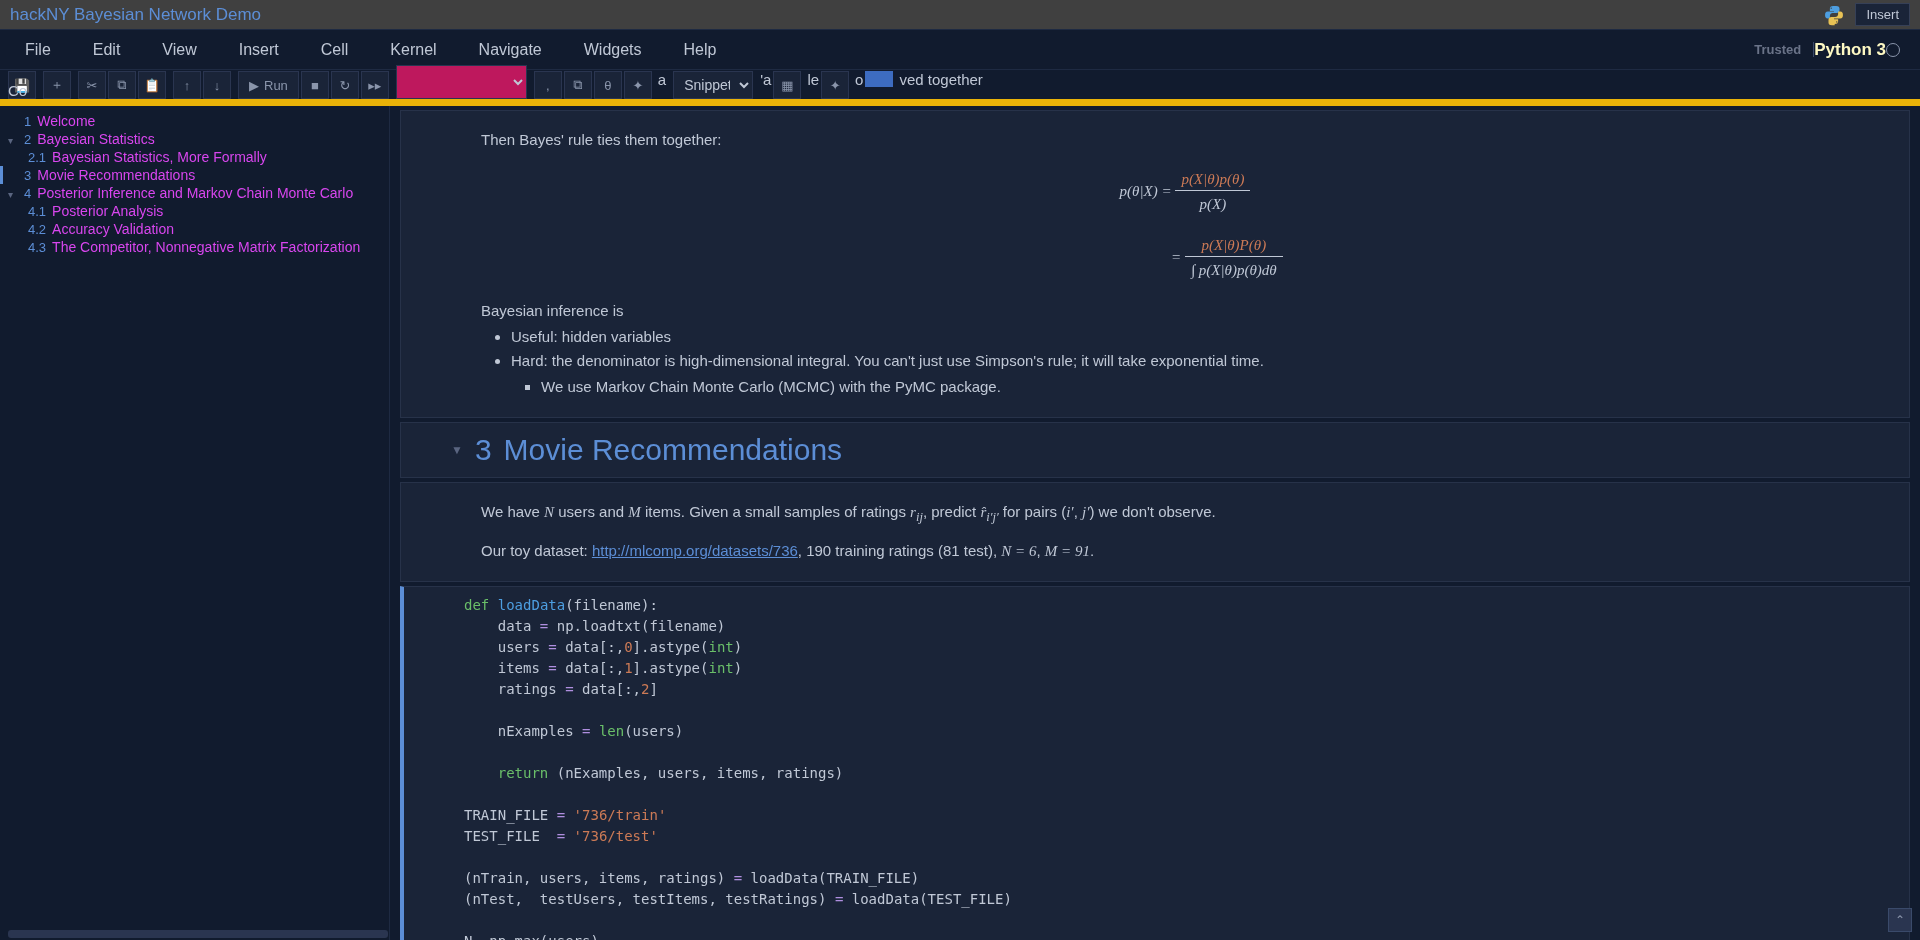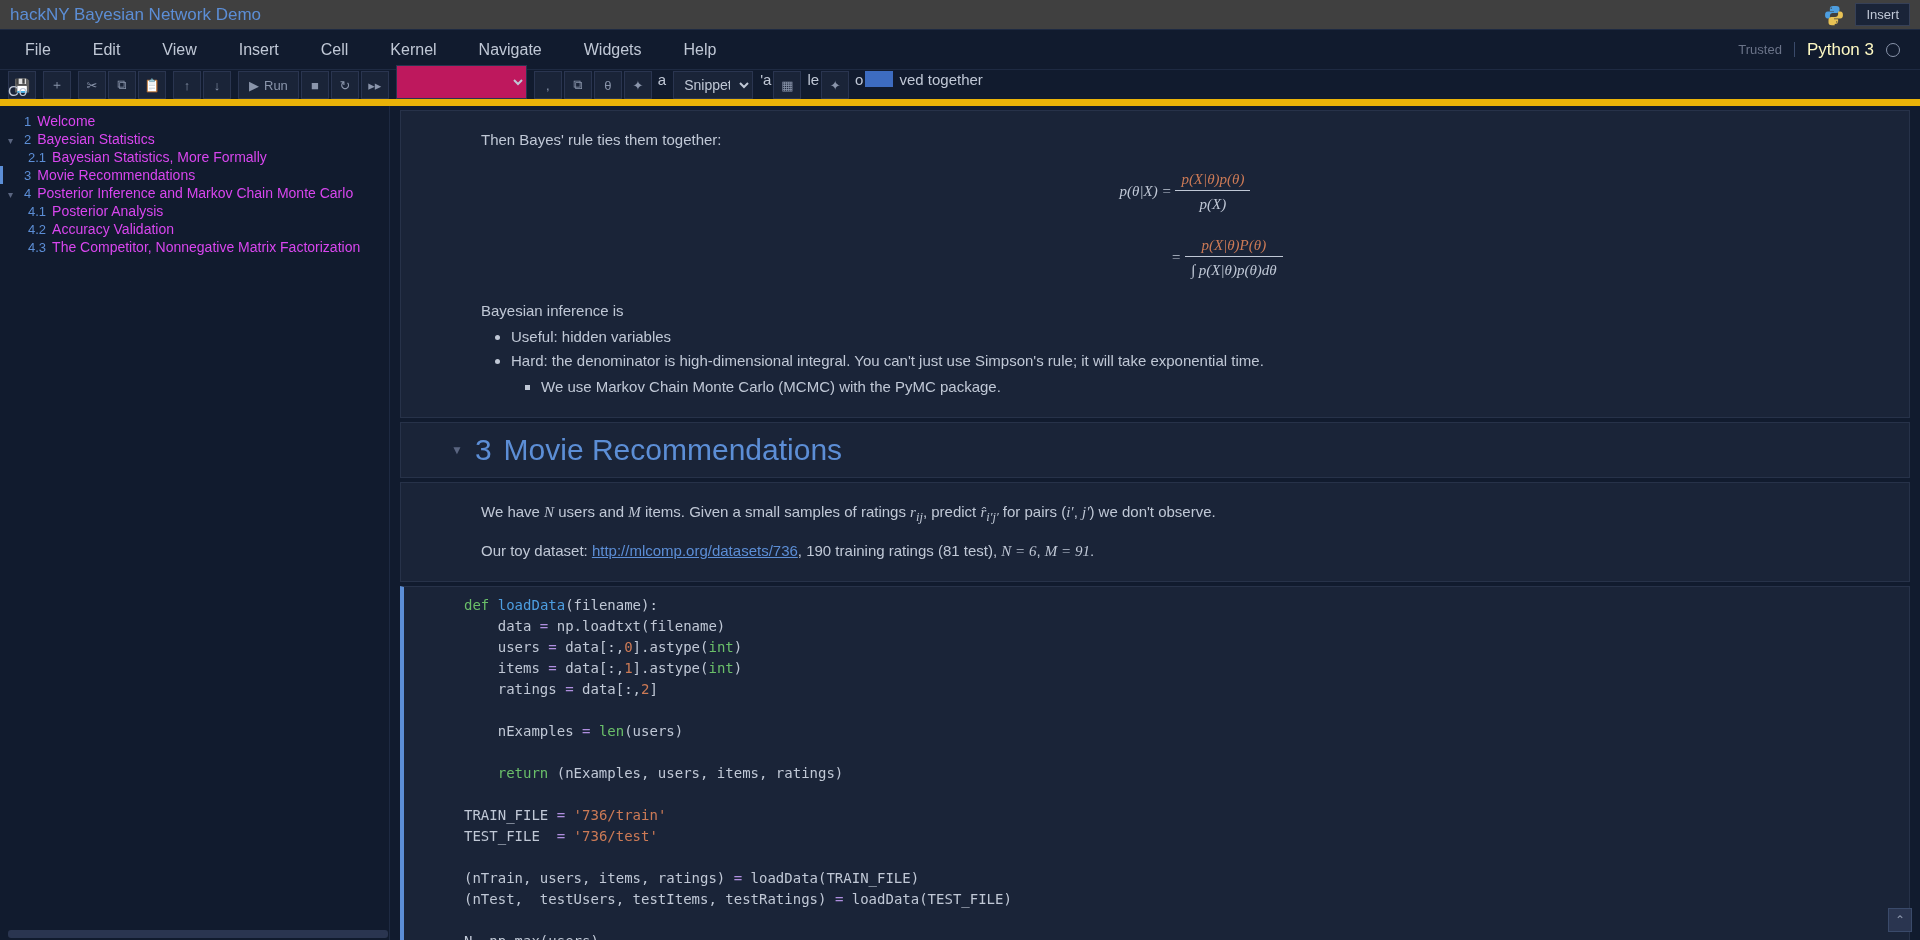--- a/index.html
+++ b/index.html
@@ -63,21 +63,21 @@
 .menu-item {
   color: #c0c8d6;
   font-size: 16px;
   cursor: pointer;
   padding: 8px 5px;
 }
 .menubar-right {
   margin-left: auto;
   display: flex;
   align-items: center;
-  gap: 12px;
+  font-weight: bold;
 }
 .trusted {
   color: #6a7388;
   font-size: 13px;
   padding-right: 12px;
   border-right: 1px solid #3a4a6a;
 }
 .kernel-name {
   color: #fef9c3;
   font-size: 17px;

